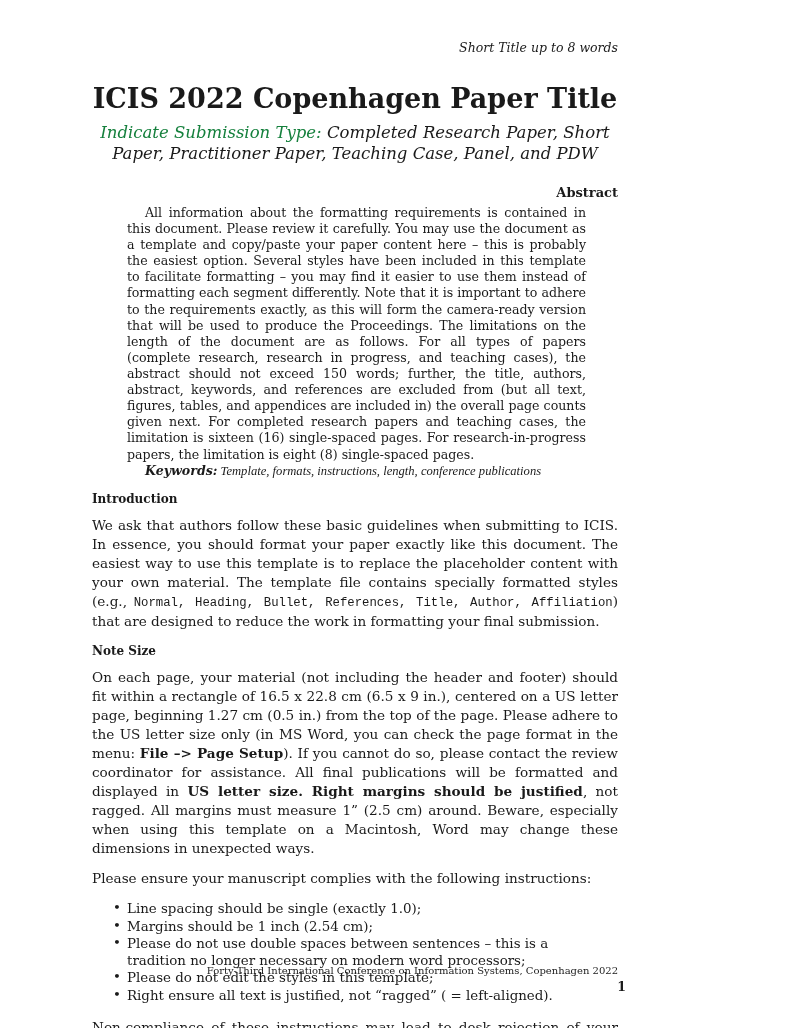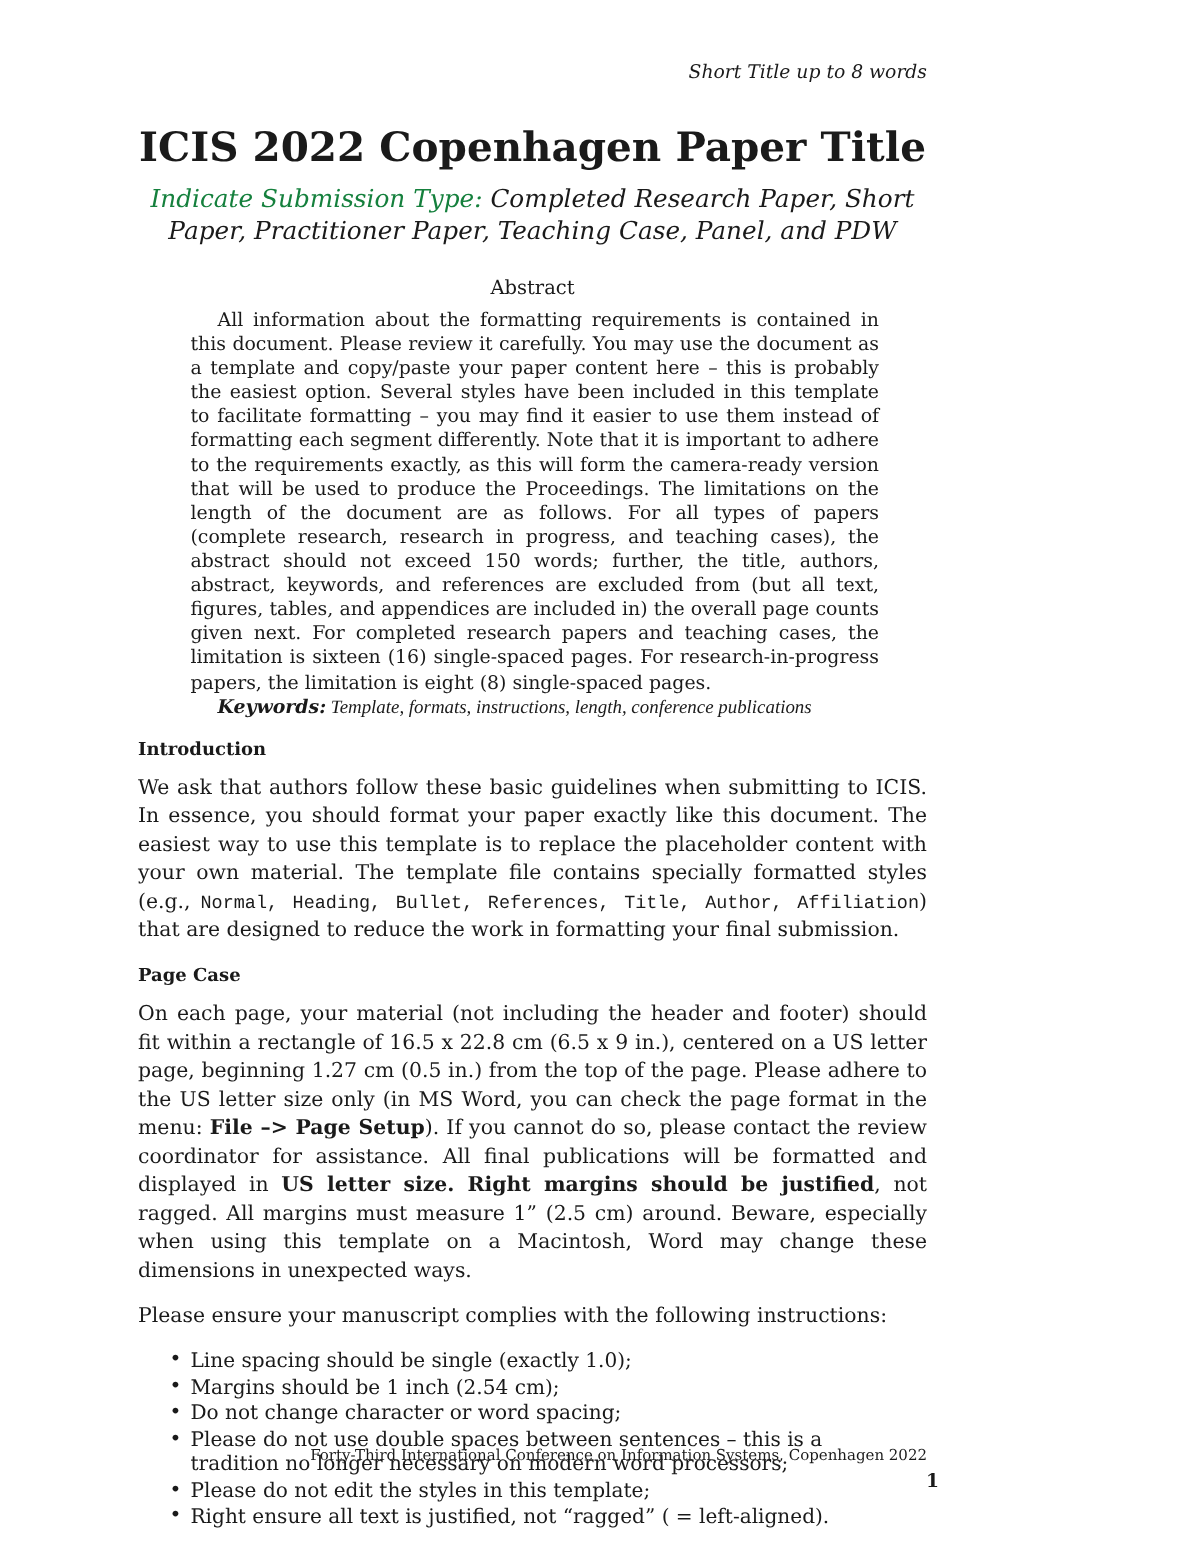--- a/index.html
+++ b/index.html
@@ -6,21 +6,21 @@
   .page {
     position:relative; width:710px; height:1028px; box-sizing:border-box;
     padding:40px 92px 0 92px; background:#ffffff;
     font-family:"DejaVu Serif", serif; color:#1a1a1a;
     overflow:hidden;
   }
   .hdr { text-align:right; font-style:italic; font-size:12.5px; line-height:1.2; margin:0 0 28px 0; }
   .title { text-align:center; font-size:27px; font-weight:bold; margin:0 0 8px 0; line-height:1.15; }
   .subtitle { text-align:center; font-style:italic; font-size:16.5px; line-height:1.3; margin:0 0 20px 0; }
   .red { color:#15803d; }
-  .abs-head { text-align:center; font-weight:normal; font-size:13px; margin:4px 0 5px 0; }
+  .abs-head { text-align:right; font-weight:bold; font-size:13px; margin:4px 0 5px 0; }
   .abstract { margin:0 32px 14px 35px; font-size:12.6px; line-height:1.28; text-align:justify; }
   .abstract p { margin:0; text-indent:18px; }
   .kw-label { font-weight:bold; font-style:italic; }
   .kw-text { font-style:italic;font-family:Liberation Serif, serif; }
   h2.section { font-size:12px; font-weight:bold; margin:14px 0 9px 0; line-height:1.15; }
   p.body { font-size:13.6px; line-height:1.4; text-align:justify; margin:0 0 11px 0; }
   .mono { font-family:"Liberation Mono", monospace; font-size:12.3px; }
   b.run { font-weight:bold; }
   ul.bullets { list-style:none; margin:13px 0 14px 0; padding:0 10px 0 35px; }
   ul.bullets li { position:relative; font-size:13.4px; line-height:1.23; margin:0 0 1px 0; text-align:left; }
@@ -44,30 +44,29 @@
 
   <div class="abstract">
     <p>All information about the formatting requirements is contained in this document. Please review it carefully. You may use the document as a template and copy/paste your paper content here – this is probably the easiest option. Several styles have been included in this template to facilitate formatting – you may find it easier to use them instead of formatting each segment differently. Note that it is important to adhere to the requirements exactly, as this will form the camera-ready version that will be used to produce the Proceedings. The limitations on the length of the document are as follows. For all types of papers (complete research, research in progress, and teaching cases), the abstract should not exceed 150 words; further, the title, authors, abstract, keywords, and references are excluded from (but all text, figures, tables, and appendices are included in) the overall page counts given next. For completed research papers and teaching cases, the limitation is sixteen (16) single-spaced pages. For research-in-progress papers, the limitation is eight (8) single-spaced pages.</p>
     <p><span class="kw-label">Keywords:</span><span class="kw-text"> Template, formats, instructions, length, conference publications</span></p>
   </div>
 
   <h2 class="section">Introduction</h2>
 
   <p class="body"><span>We ask that authors follow these basic guidelines when submitting to ICIS. In essence, you should format your paper exactly like this document. The easiest way to use this template is to replace the placeholder content with your own material. The template file contains specially formatted styles (e.g., </span><span class="mono">Normal, Heading, Bullet, References, Title, Author, Affiliation</span><span>) that are designed to reduce the work in formatting your final submission.</span></p>
 
-  <h2 class="section">Page Case</h2>
+  <h2 class="section">Note Size</h2>
 
   <p class="body"><span>On each page, your material (not including the header and footer) should fit within a rectangle of 16.5 x 22.8 cm (6.5 x 9 in.), centered on a US letter page, beginning 1.27 cm (0.5 in.) from the top of the page. Please adhere to the US letter size only (in MS Word, you can check the page format in the menu: </span><b class="run">File –&gt; Page Setup</b><span>).  If you cannot do so, please contact the review coordinator for assistance. All final publications will be formatted and displayed in </span><b class="run">US letter size. Right margins should be justified</b><span>, not ragged. All margins must measure 1” (2.5 cm) around. Beware, especially when using this template on a Macintosh, Word may change these dimensions in unexpected ways.</span></p>
 
   <p class="body">Please ensure your manuscript complies with the following instructions:</p>
 
   <ul class="bullets">
     <li>Line spacing should be single (exactly 1.0);</li>
     <li>Margins should be 1 inch (2.54 cm);</li>
-    <li>Do not change character or word spacing;</li>
     <li>Please do not use double spaces between sentences – this is a tradition no longer necessary on modern word processors;</li>
     <li>Please do not edit the styles in this template;</li>
     <li>Right ensure all text is justified, not “ragged” ( = left-aligned).</li>
   </ul>
 
   <p class="body">Non-compliance of these instructions may lead to desk rejection of your paper.</p>
 
   <h2 class="section">Length</h2>
 
   <div class="footer">

